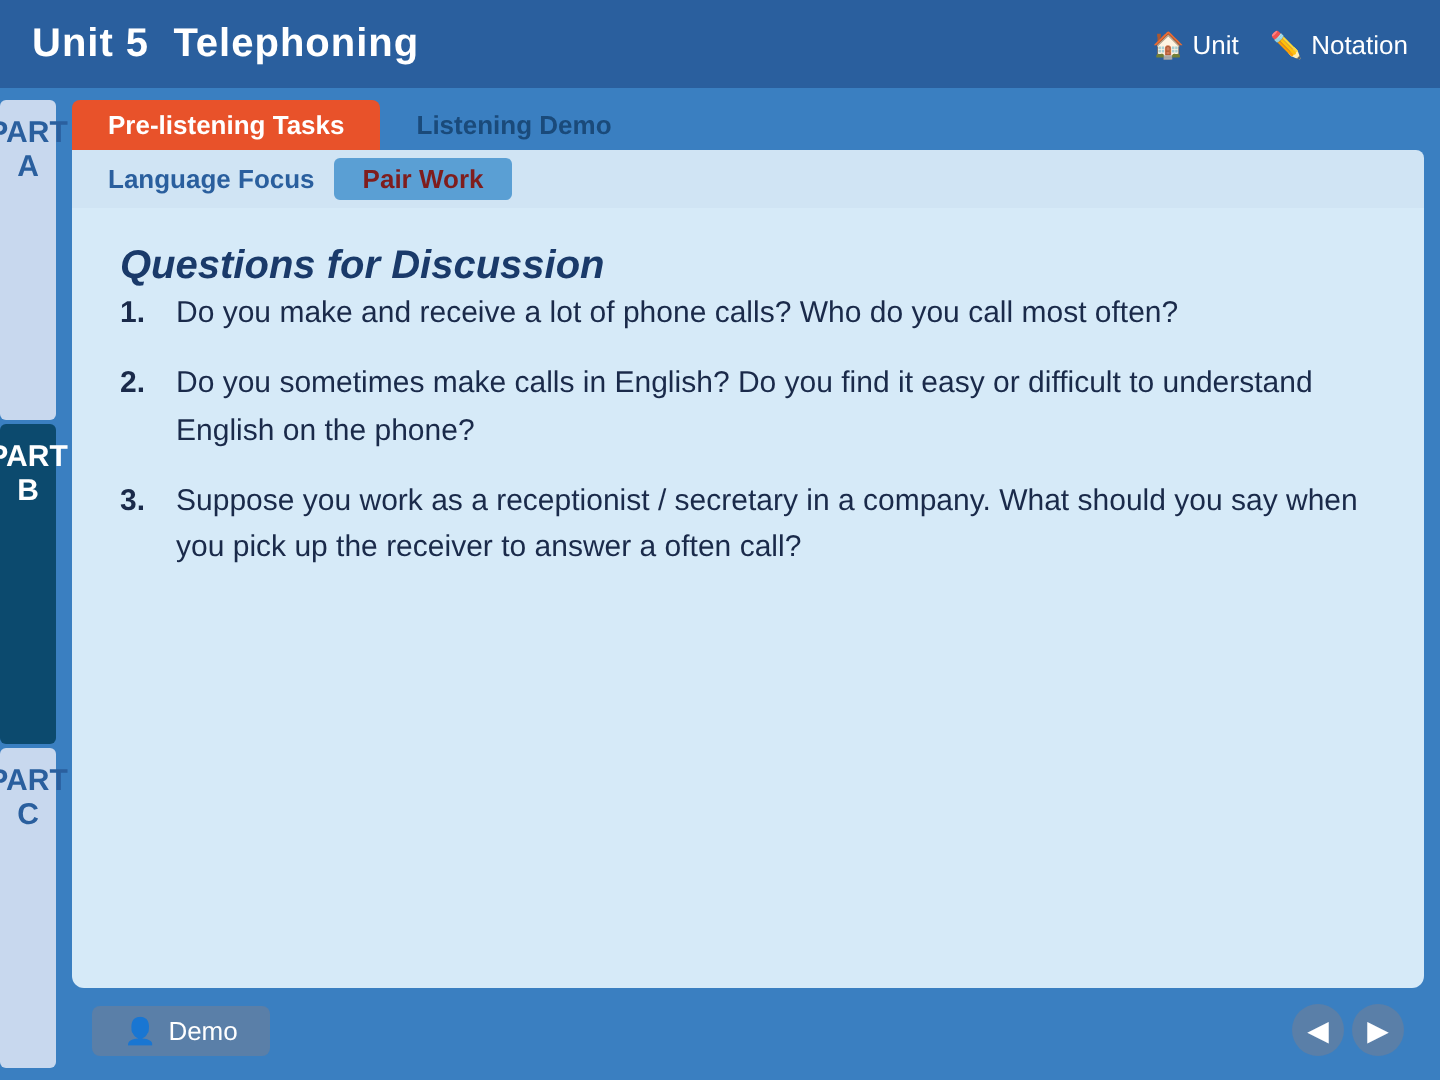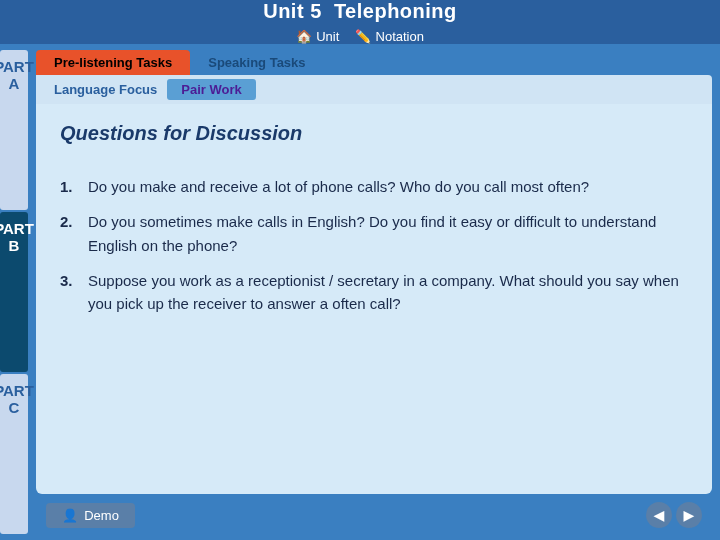--- a/index.html
+++ b/index.html
@@ -12,21 +12,20 @@
     }
 
     
     .header {
       background: #2a5f9e;
       height: 44px;
       display: flex;
       align-items: center;
       padding: 0 16px;
       justify-content: space-between;
-      flex-direction: column;
     }
     .header-title {
       color: white;
       font-size: 20px;
       font-weight: bold;
       letter-spacing: 0.5px;
     }
     .header-nav {
       display: flex;
       gap: 16px;
@@ -91,21 +90,21 @@
       padding: 5px 18px;
       font-size: 13px;
       font-weight: bold;
       cursor: pointer;
       border-radius: 4px 4px 0 0;
       color: #2a5f9e;
       background: #b8cfe8;
     }
     .tab.active {
       background: #e8522a;
-      color: #000000;
+      color: #ffffff;
     }
     .tab.plain {
       background: transparent;
       color: #1a4a7a;
     }
 
     
     .subtabs-row {
       display: flex;
       align-items: flex-start;
@@ -116,42 +115,42 @@
     }
     .subtab-label {
       font-size: 13px;
       color: #2a5f9e;
       font-weight: bold;
       padding: 3px 10px;
       cursor: pointer;
     }
     .subtab {
       font-size: 13px;
-      color: #4c1d95;
+      color: #7f1d1d;
       font-weight: bold;
       background: #5a9fd4;
       padding: 3px 14px;
       border-radius: 3px;
       cursor: pointer;
     }
 
     
     .content-card {
       background: #d6eaf8;
       border-radius: 0 0 6px 6px;
       flex: 1;
       padding: 18px 24px 14px 24px;
       position: relative;
     }
 
     .discussion-title {
       font-size: 20px;
       font-weight: bold;
       color: #1a3a6a;
-      margin-bottom: 30px;
+      margin-bottom: 0;
       font-style: italic;
     }
 
     .discussion-list {
       list-style: none;
       padding: 0;
     }
     .discussion-list li {
       font-size: 15px;
       color: #1a2a4a;
@@ -235,21 +234,21 @@
     </div>
   </div>
 
   <div class="main-content">
 
     <div class="tabs-row">
       <div class="tab active">
         <span>Pre-listening Tasks</span>
       </div>
       <div class="tab plain">
-        <span>Speaking Tasks</span>
+        <span>Listening Demo</span>
       </div>
     </div>
 
     <div class="subtabs-row">
       <div class="subtab-label">
         <span>Language Focus</span>
       </div>
       <div class="subtab">
         <span>Pair Work</span>
       </div>

